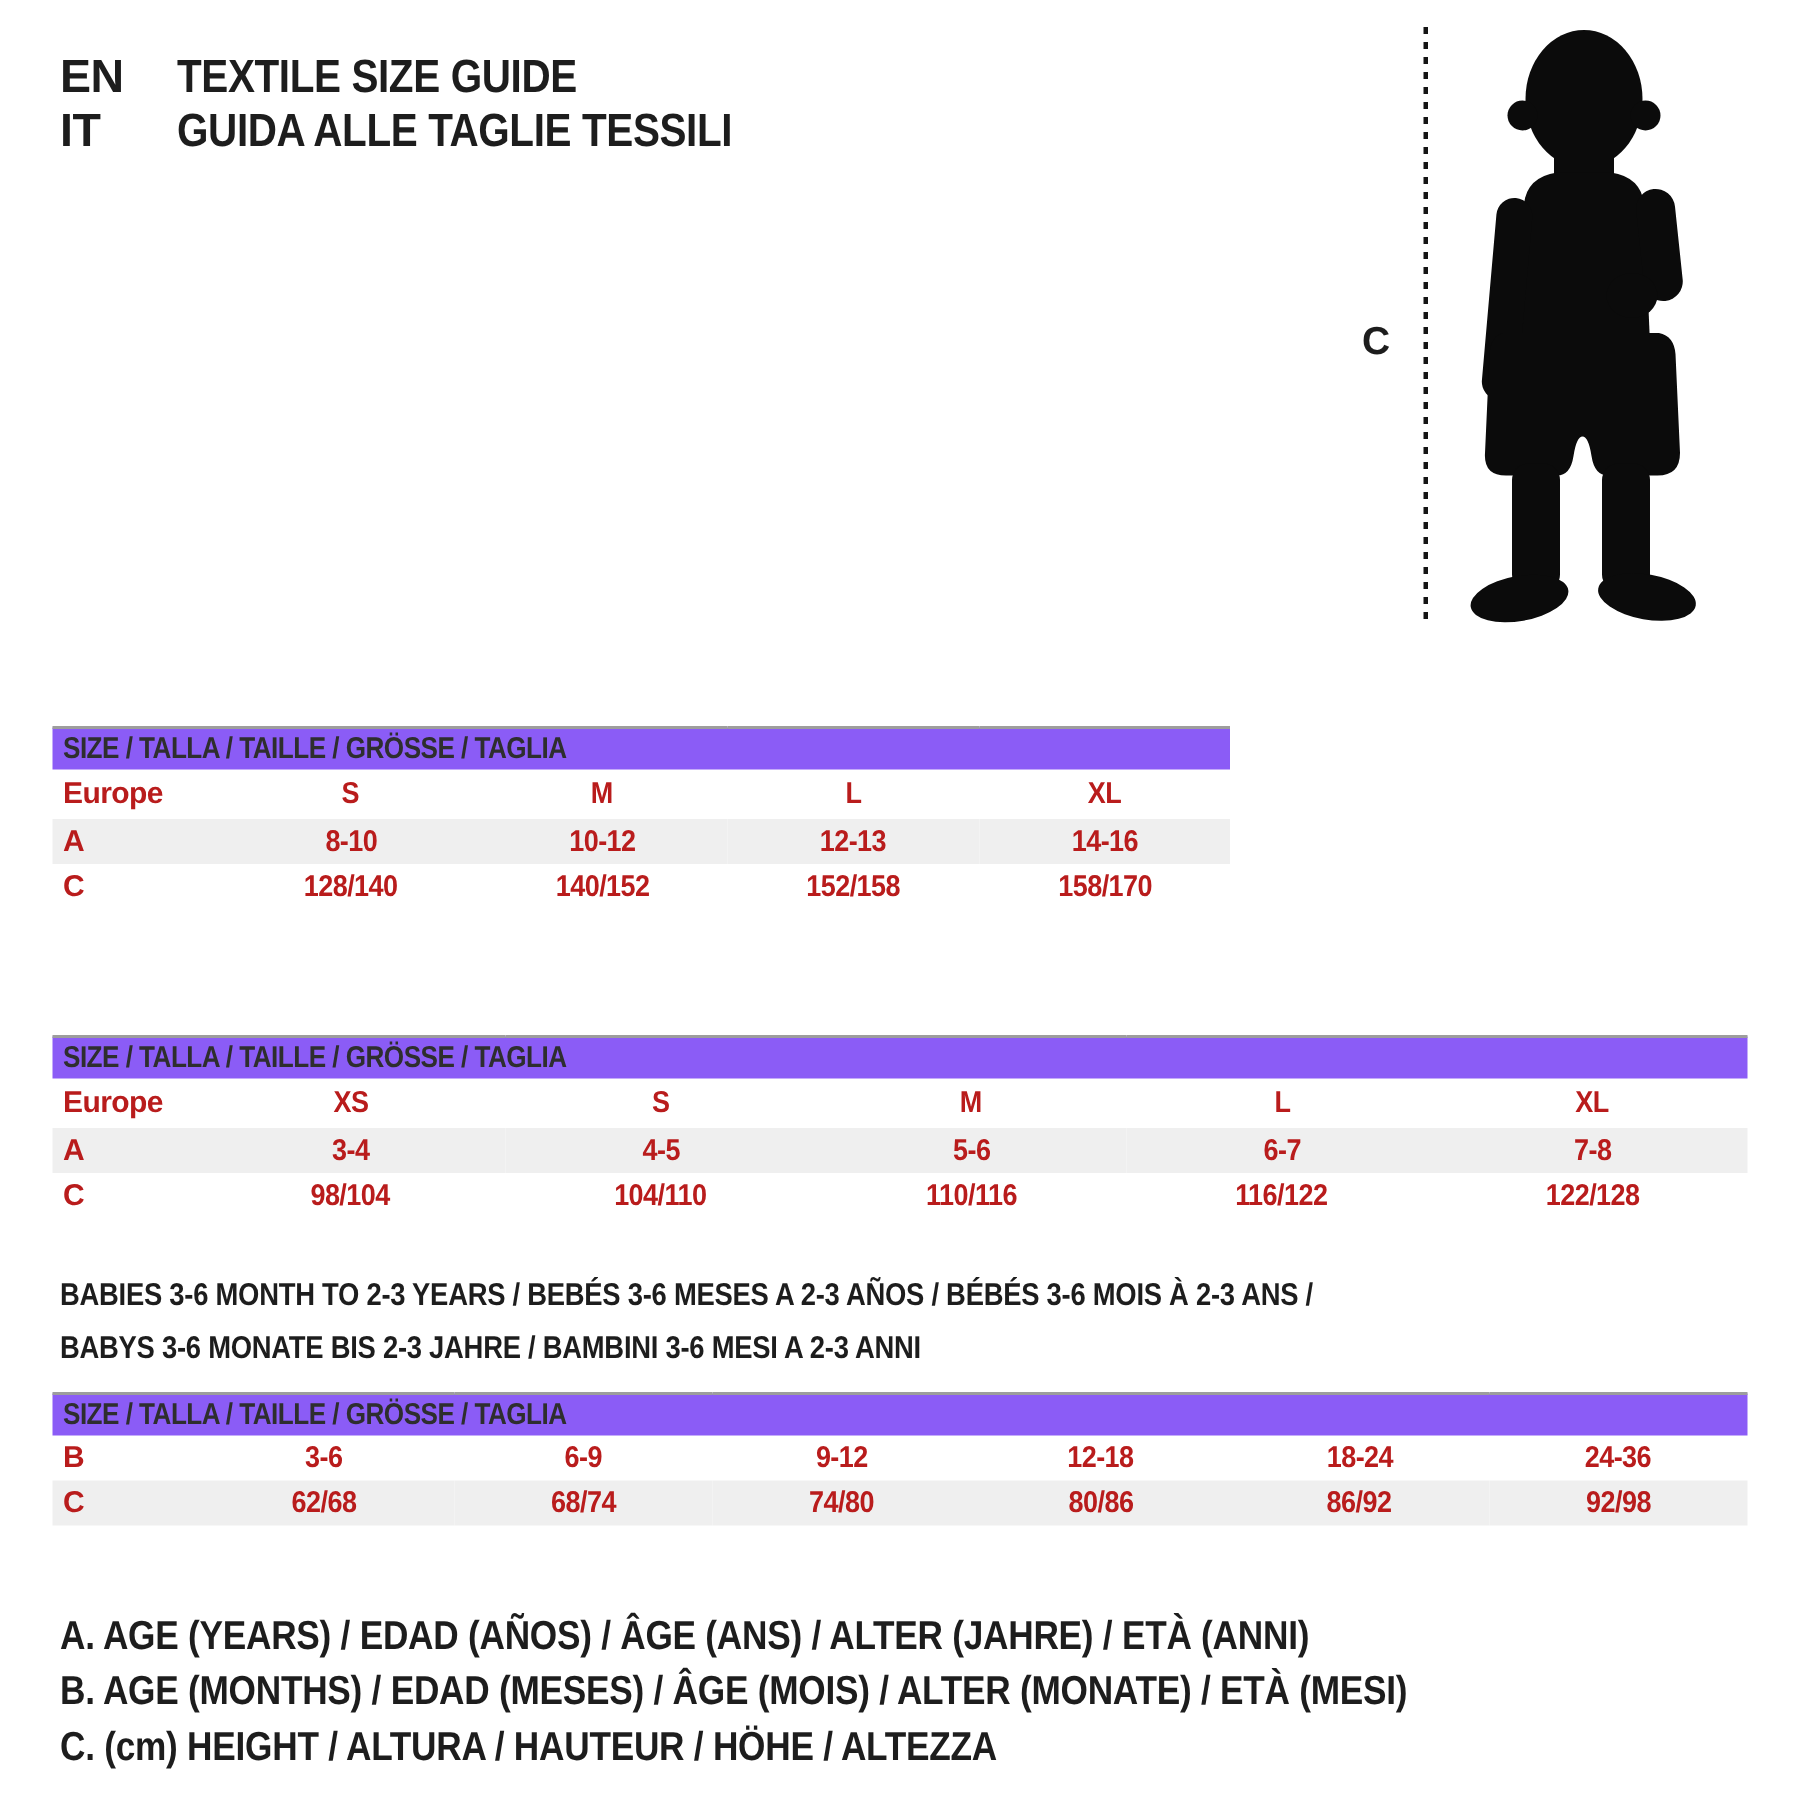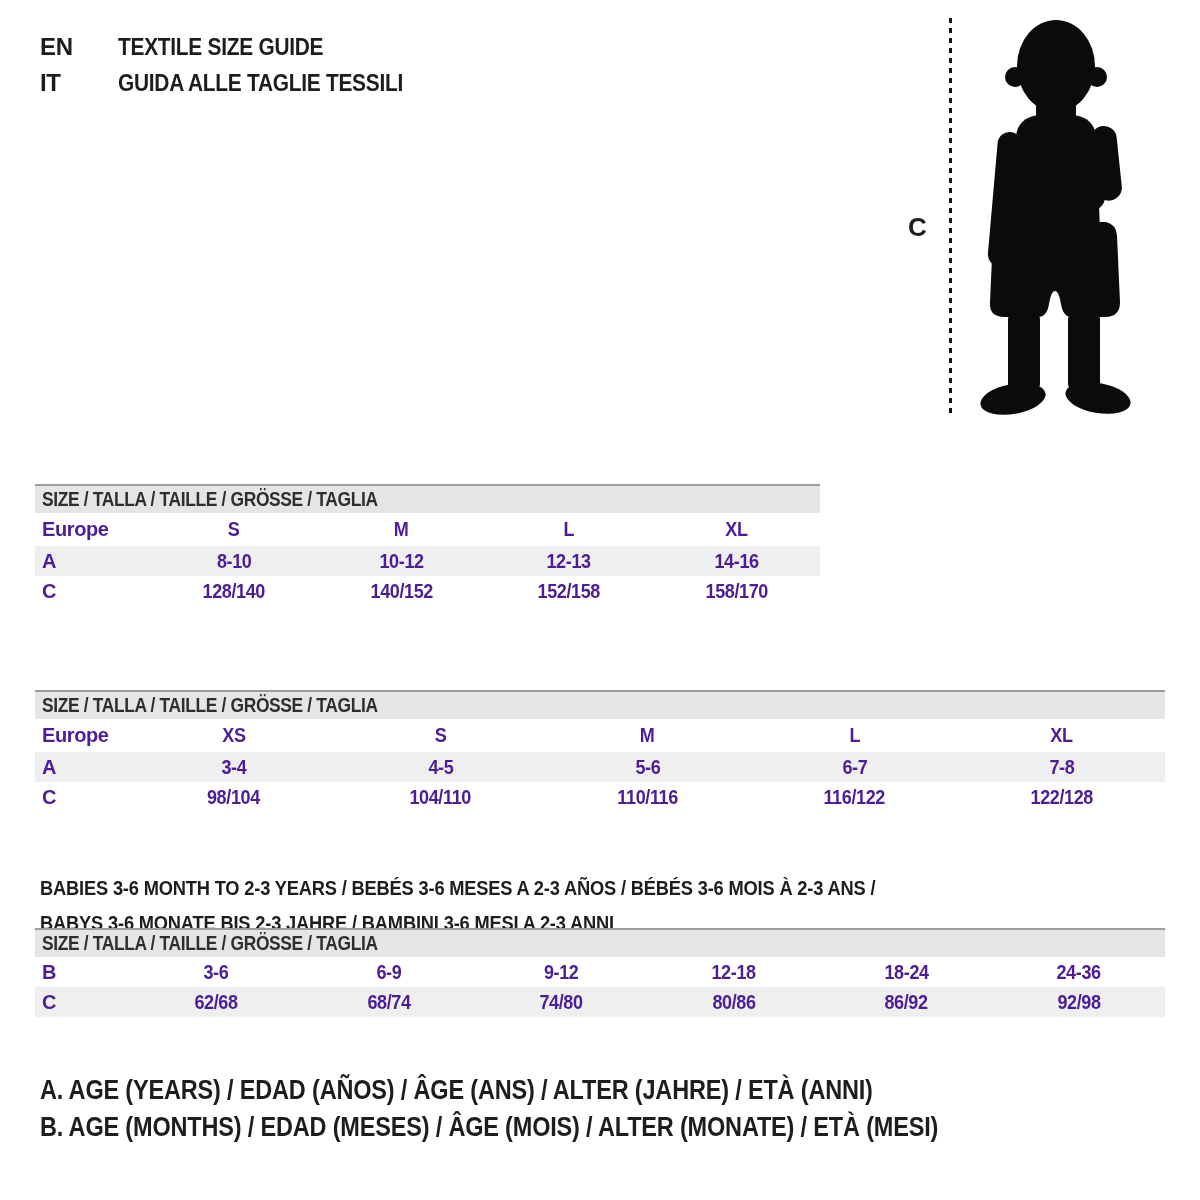--- a/index.html
+++ b/index.html
@@ -5,43 +5,43 @@
   * { margin:0; padding:0; box-sizing:border-box; }
   html,body { background:#fff; }
   .page {
     position:relative; width:1200px; height:1200px; background:#ffffff;
     font-family:"Liberation Sans", sans-serif; color:#1d1d1d; overflow:hidden;
   }
   .cn { display:inline-block; transform:scaleX(0.87); transform-origin:0 50%; white-space:nowrap; }
 
   
   .lang-block { position:absolute; left:40px; top:33px; }
-  .lang-row { height:36px; font-size:24px; font-weight:700; letter-spacing:-0.3px; }
+  .lang-row { height:36px; font-size:31px; font-weight:700; letter-spacing:-0.3px; }
   .lang-code { display:inline-block; width:78px; }
 
   
   .figure { position:absolute; left:900px; top:0; width:260px; height:430px; }
   .measure-line {
     position:absolute; left:49px; top:18px; width:3px; height:398px;
     background:repeating-linear-gradient(to bottom, #141414 0 5px, transparent 5px 10px);
   }
   .measure-label { position:absolute; left:8px; top:212px; font-size:26px; font-weight:700; }
   .baby-svg { position:absolute; left:68px; top:14px; }
 
   
   .sec-title { position:absolute; left:40px; font-size:21px; font-weight:700; letter-spacing:-0.2px; }
   .sub-a { font-size:13px; position:relative; top:4px; letter-spacing:-0.5px; }
   .title-2line { line-height:35px; }
 
   
   table { position:absolute; border-collapse:collapse; table-layout:fixed; }
-  td { font-weight:700; color:#4c1d95; text-align:center; padding:0; font-size:20px; letter-spacing:-0.4px; }
+  td { font-weight:700; color:#b91c1c; text-align:center; padding:0; font-size:20px; letter-spacing:-0.4px; }
   td .cnc { display:inline-block; transform:scaleX(0.9); transform-origin:50% 50%; white-space:nowrap; }
   tr.size-head td {
-    background:#e5e5e5; border-top:2px solid #9d9d9d; height:28px;
+    background:#8b5cf6; border-top:2px solid #9d9d9d; height:28px;
     text-align:left; padding-left:7px; color:#2e2e2e;
   }
   tr.region-row td { height:33px; }
   tr.data-row td { height:30px; }
   tr.alt td { background:#efefef; }
   td.lbl { text-align:left; padding-left:7px; }
 
   .t-junior  { left:35px; top:484px; width:785px; }
   .t-children{ left:35px; top:690px; width:1130px; }
   .t-babies  { left:35px; top:928px; width:1130px; }
@@ -153,21 +153,21 @@
       <td class="lbl">C</td>
       <td><span class="cnc">98/104</span></td>
       <td><span class="cnc">104/110</span></td>
       <td><span class="cnc">110/116</span></td>
       <td><span class="cnc">116/122</span></td>
       <td><span class="cnc">122/128</span></td>
     </tr>
   </tbody>
     </table>
 
-  <div class="sec-title title-2line" style="top:846px;margin-top:24px;">
+  <div class="sec-title title-2line" style="top:846px;">
     <span class="cn">BABIES 3-6 MONTH TO 2-3 YEARS / BEBÉS 3-6 MESES A 2-3 AÑOS / BÉBÉS 3-6 MOIS À 2-3 ANS /</span><br>
     <span class="cn">BABYS 3-6 MONATE BIS 2-3 JAHRE / BAMBINI 3-6 MESI A 2-3 ANNI</span>
   </div>
   <table class="t-babies">
     <colgroup>
         <col style="width:95px">
         <col>
         <col>
         <col>
         <col>
@@ -195,15 +195,16 @@
       <td><span class="cnc">80/86</span></td>
       <td><span class="cnc">86/92</span></td>
       <td><span class="cnc">92/98</span></td>
     </tr>
   </tbody>
     </table>
 
   <div class="legend">
     <div class="legend-line"><span class="cn">A. AGE (YEARS) / EDAD (AÑOS) / ÂGE (ANS) / ALTER (JAHRE) / ETÀ (ANNI)</span></div>
     <div class="legend-line"><span class="cn">B. AGE (MONTHS) / EDAD (MESES) / ÂGE (MOIS) / ALTER (MONATE) / ETÀ (MESI)</span></div>
+    <div class="legend-line"><span class="cn">C. (cm) HEIGHT / ALTURA / HAUTEUR / HÖHE / ALTEZZA</span></div>
   </div>
 
 </div>
 
 </body></html>

